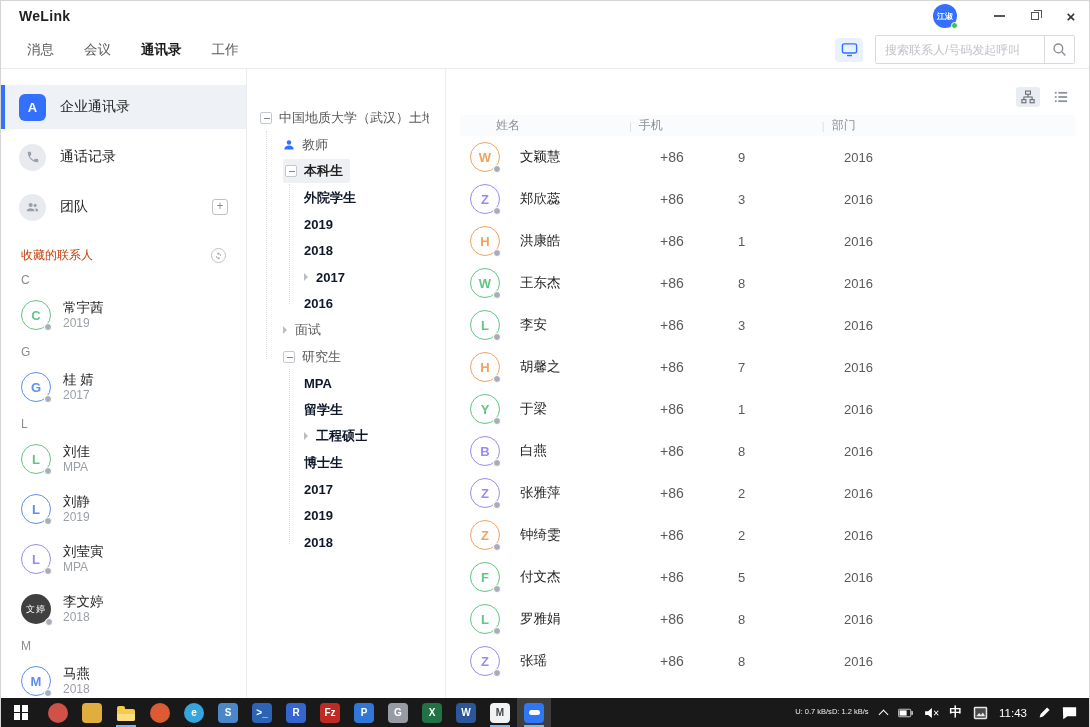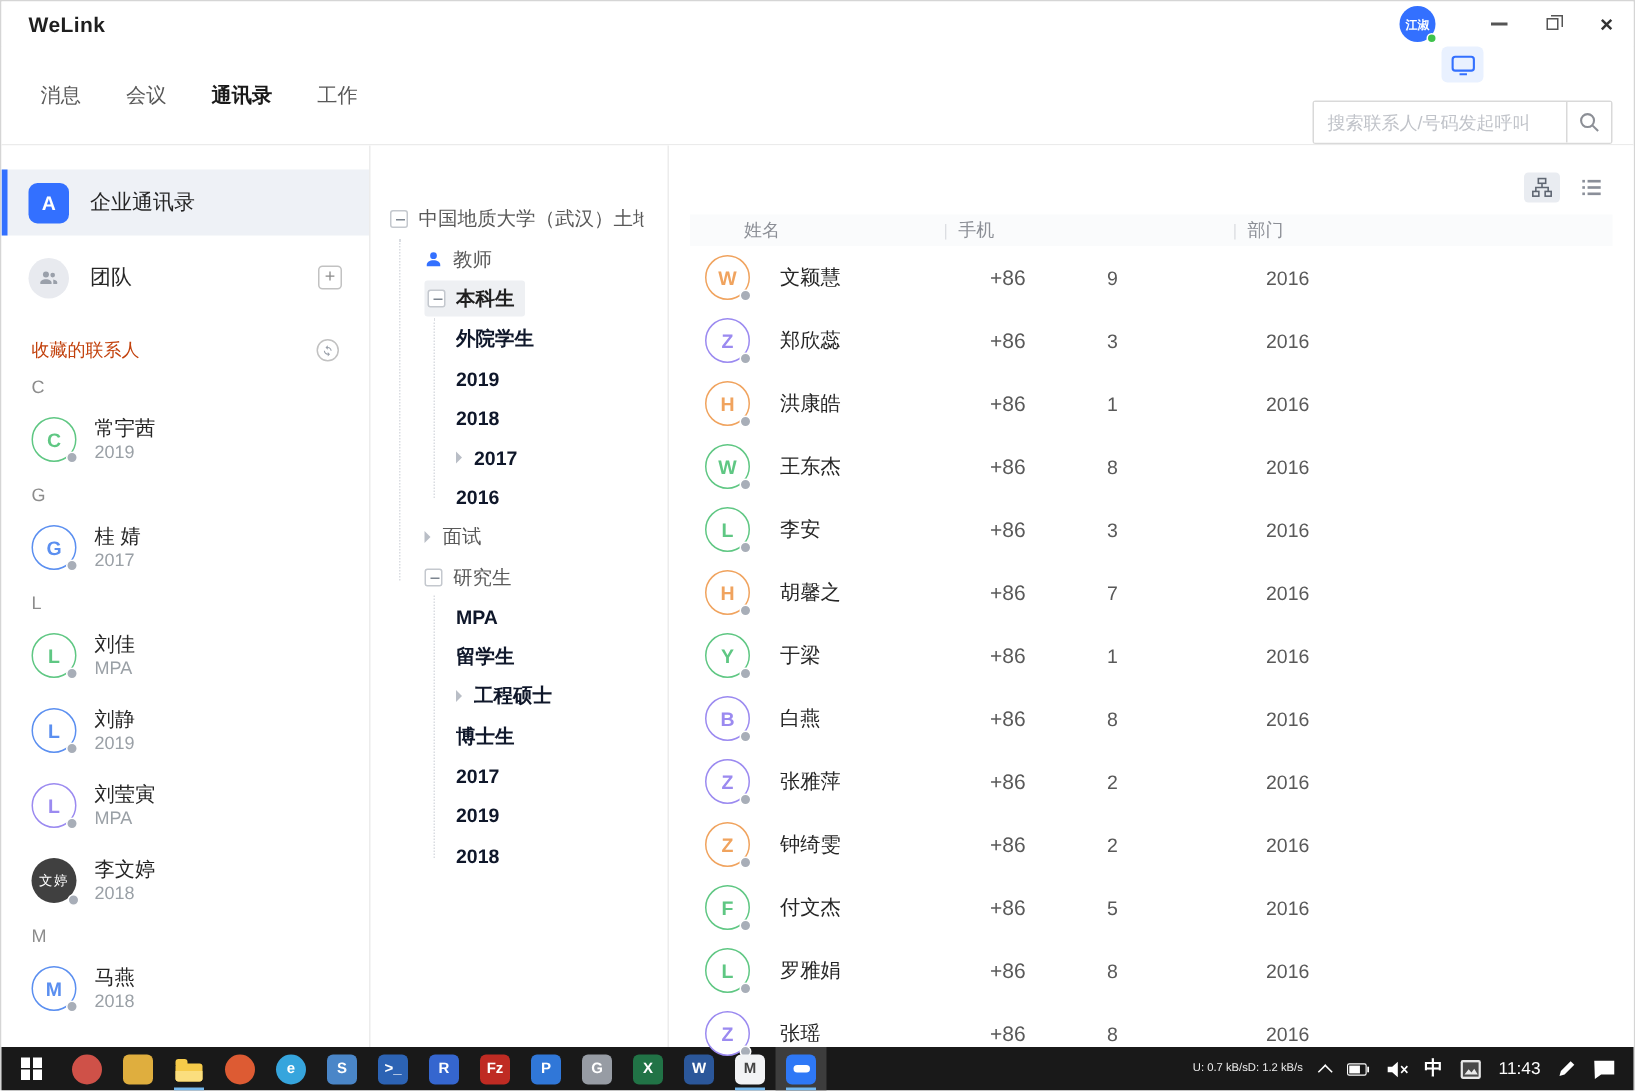--- a/index.html
+++ b/index.html
@@ -16,21 +16,21 @@
   .ic-min{width:11px;height:1.5px;background:#555;display:block;}
   .ic-restore{width:8px;height:8px;border:1px solid #555;position:relative;background:#fff;}
   .ic-restore::before{content:"";position:absolute;top:-3px;left:2px;width:7px;height:7px;border-top:1px solid #555;border-right:1px solid #555;}
   .ic-close{font-size:15px;color:#333;line-height:1;}
 
   
   .navbar{flex:0 0 38px;border-bottom:1px solid #ebebeb;display:flex;align-items:center;background:#fff;}
   .tabs{display:flex;margin-left:26px;gap:30px;}
   .tab{font-size:13.5px;color:#595959;cursor:default;}
   .tab.active{font-weight:bold;color:#1a1a1a;}
-  .nav-right{margin-left:auto;display:flex;align-items:center;margin-right:14px;gap:12px;flex-direction:column;}
+  .nav-right{margin-left:auto;display:flex;align-items:center;margin-right:14px;gap:12px;}
   .share-btn{width:28px;height:24px;background:#e9f1ff;border-radius:4px;display:flex;align-items:center;justify-content:center;}
   .searchbox{display:flex;height:29px;border:1px solid #d9d9d9;border-radius:2px;align-items:stretch;background:#fff;}
   .searchbox input{border:0;outline:none;width:168px;padding:0 9px;font-size:12px;color:#333;font-family:inherit;}
   .searchbox input::placeholder{color:#c0c3c9;}
   .search-btn{width:30px;border-left:1px solid #d9d9d9;display:flex;align-items:center;justify-content:center;background:#fff;}
 
   
   .main{flex:1;display:flex;min-height:0;background:#fff;}
 
   
@@ -162,20 +162,28 @@
       </div>
     </div>
   </div>
 
   <div class="main">
 
     <div class="sidebar">
       <div class="menu-item active">
         <span class="mi-icon dir">A</span>
         <span class="mi-label">企业通讯录</span>
+      </div>
+      <div class="menu-item">
+        <span class="mi-icon graycirc">
+          <svg width="14" height="14" viewBox="0 0 24 24" fill="#9aa0aa">
+              <path d="M6.6 10.8c1.4 2.8 3.8 5.1 6.6 6.6l2.2-2.2c.3-.3.7-.4 1-.2 1.1.4 2.3.6 3.6.6.6 0 1 .4 1 1V20c0 .6-.4 1-1 1C10.6 21 3 13.4 3 4c0-.6.4-1 1-1h3.5c.6 0 1 .4 1 1 0 1.2.2 2.4.6 3.6.1.3 0 .7-.2 1l-2.3 2.2z"></path>
+            </svg>
+        </span>
+        <span class="mi-label">通话记录</span>
       </div>
       <div class="menu-item">
         <span class="mi-icon graycirc">
           <svg width="15" height="15" viewBox="0 0 24 24" fill="#9aa0aa">
               <circle cx="9" cy="8" r="3.2"></circle>
               <path d="M9 13c-3.2 0-6 1.6-6 3.6V18h12v-1.4C15 14.6 12.2 13 9 13z"></path>
               <circle cx="16.2" cy="8.6" r="2.5"></circle>
               <path d="M16.8 13.3c2.3.4 4.2 1.5 4.2 2.9V18h-4.2z"></path>
             </svg>
         </span>

